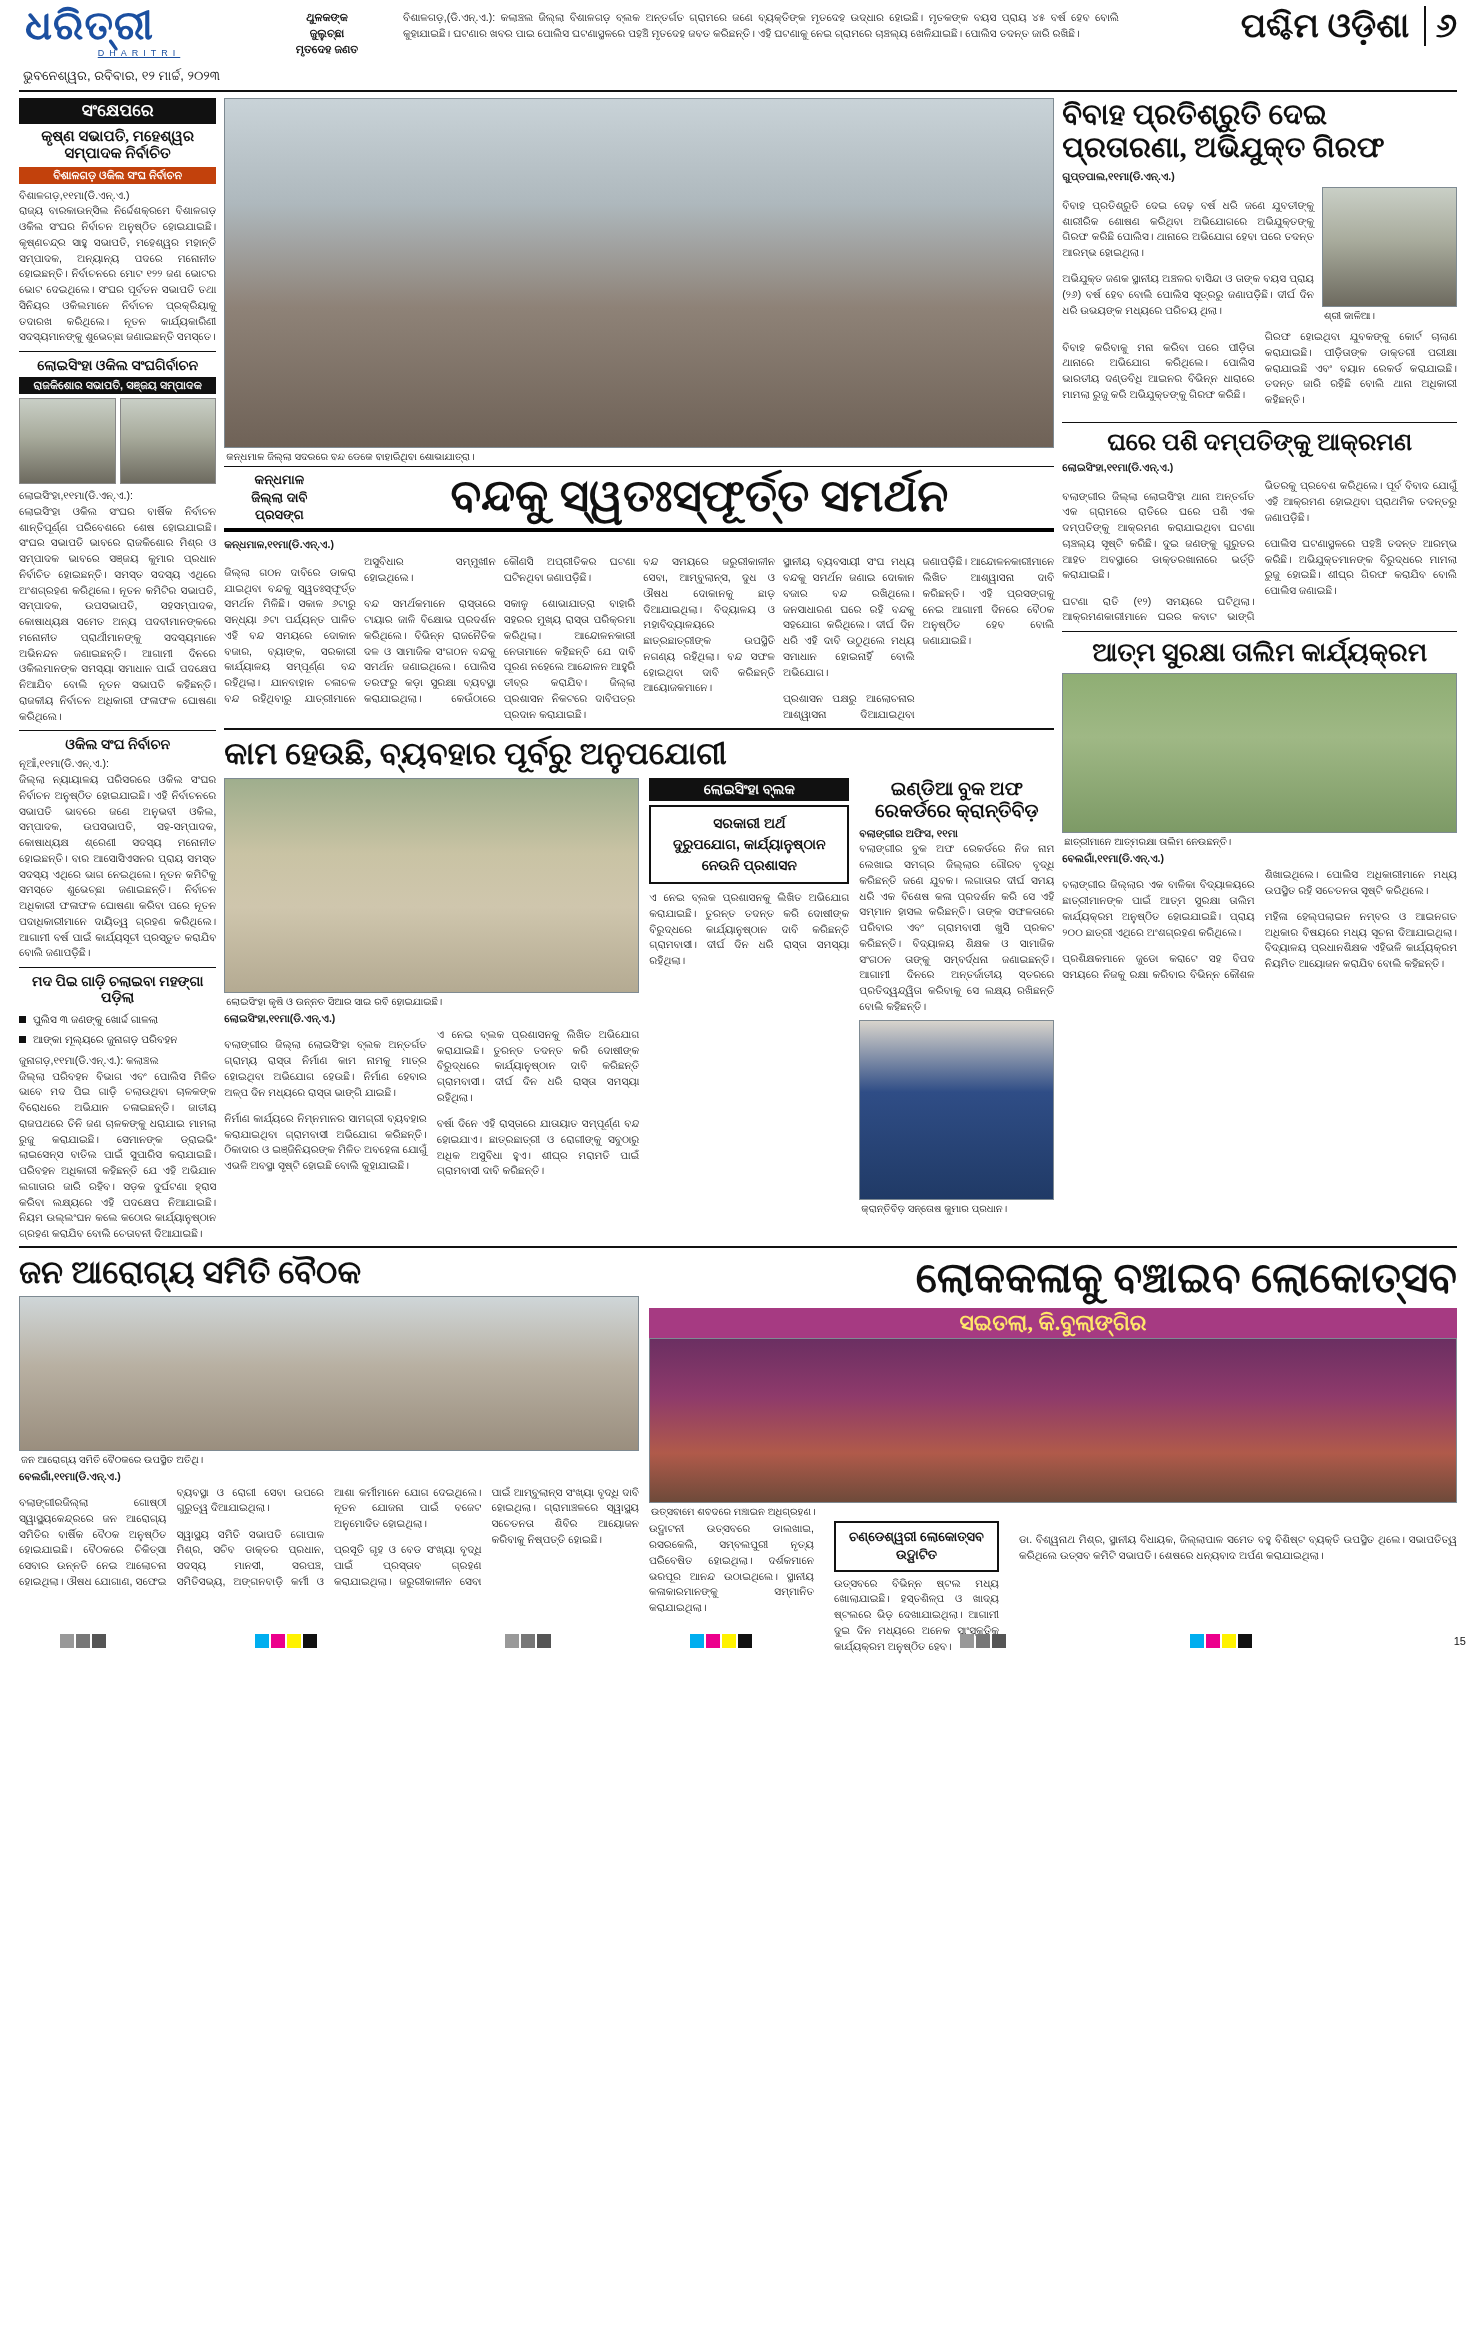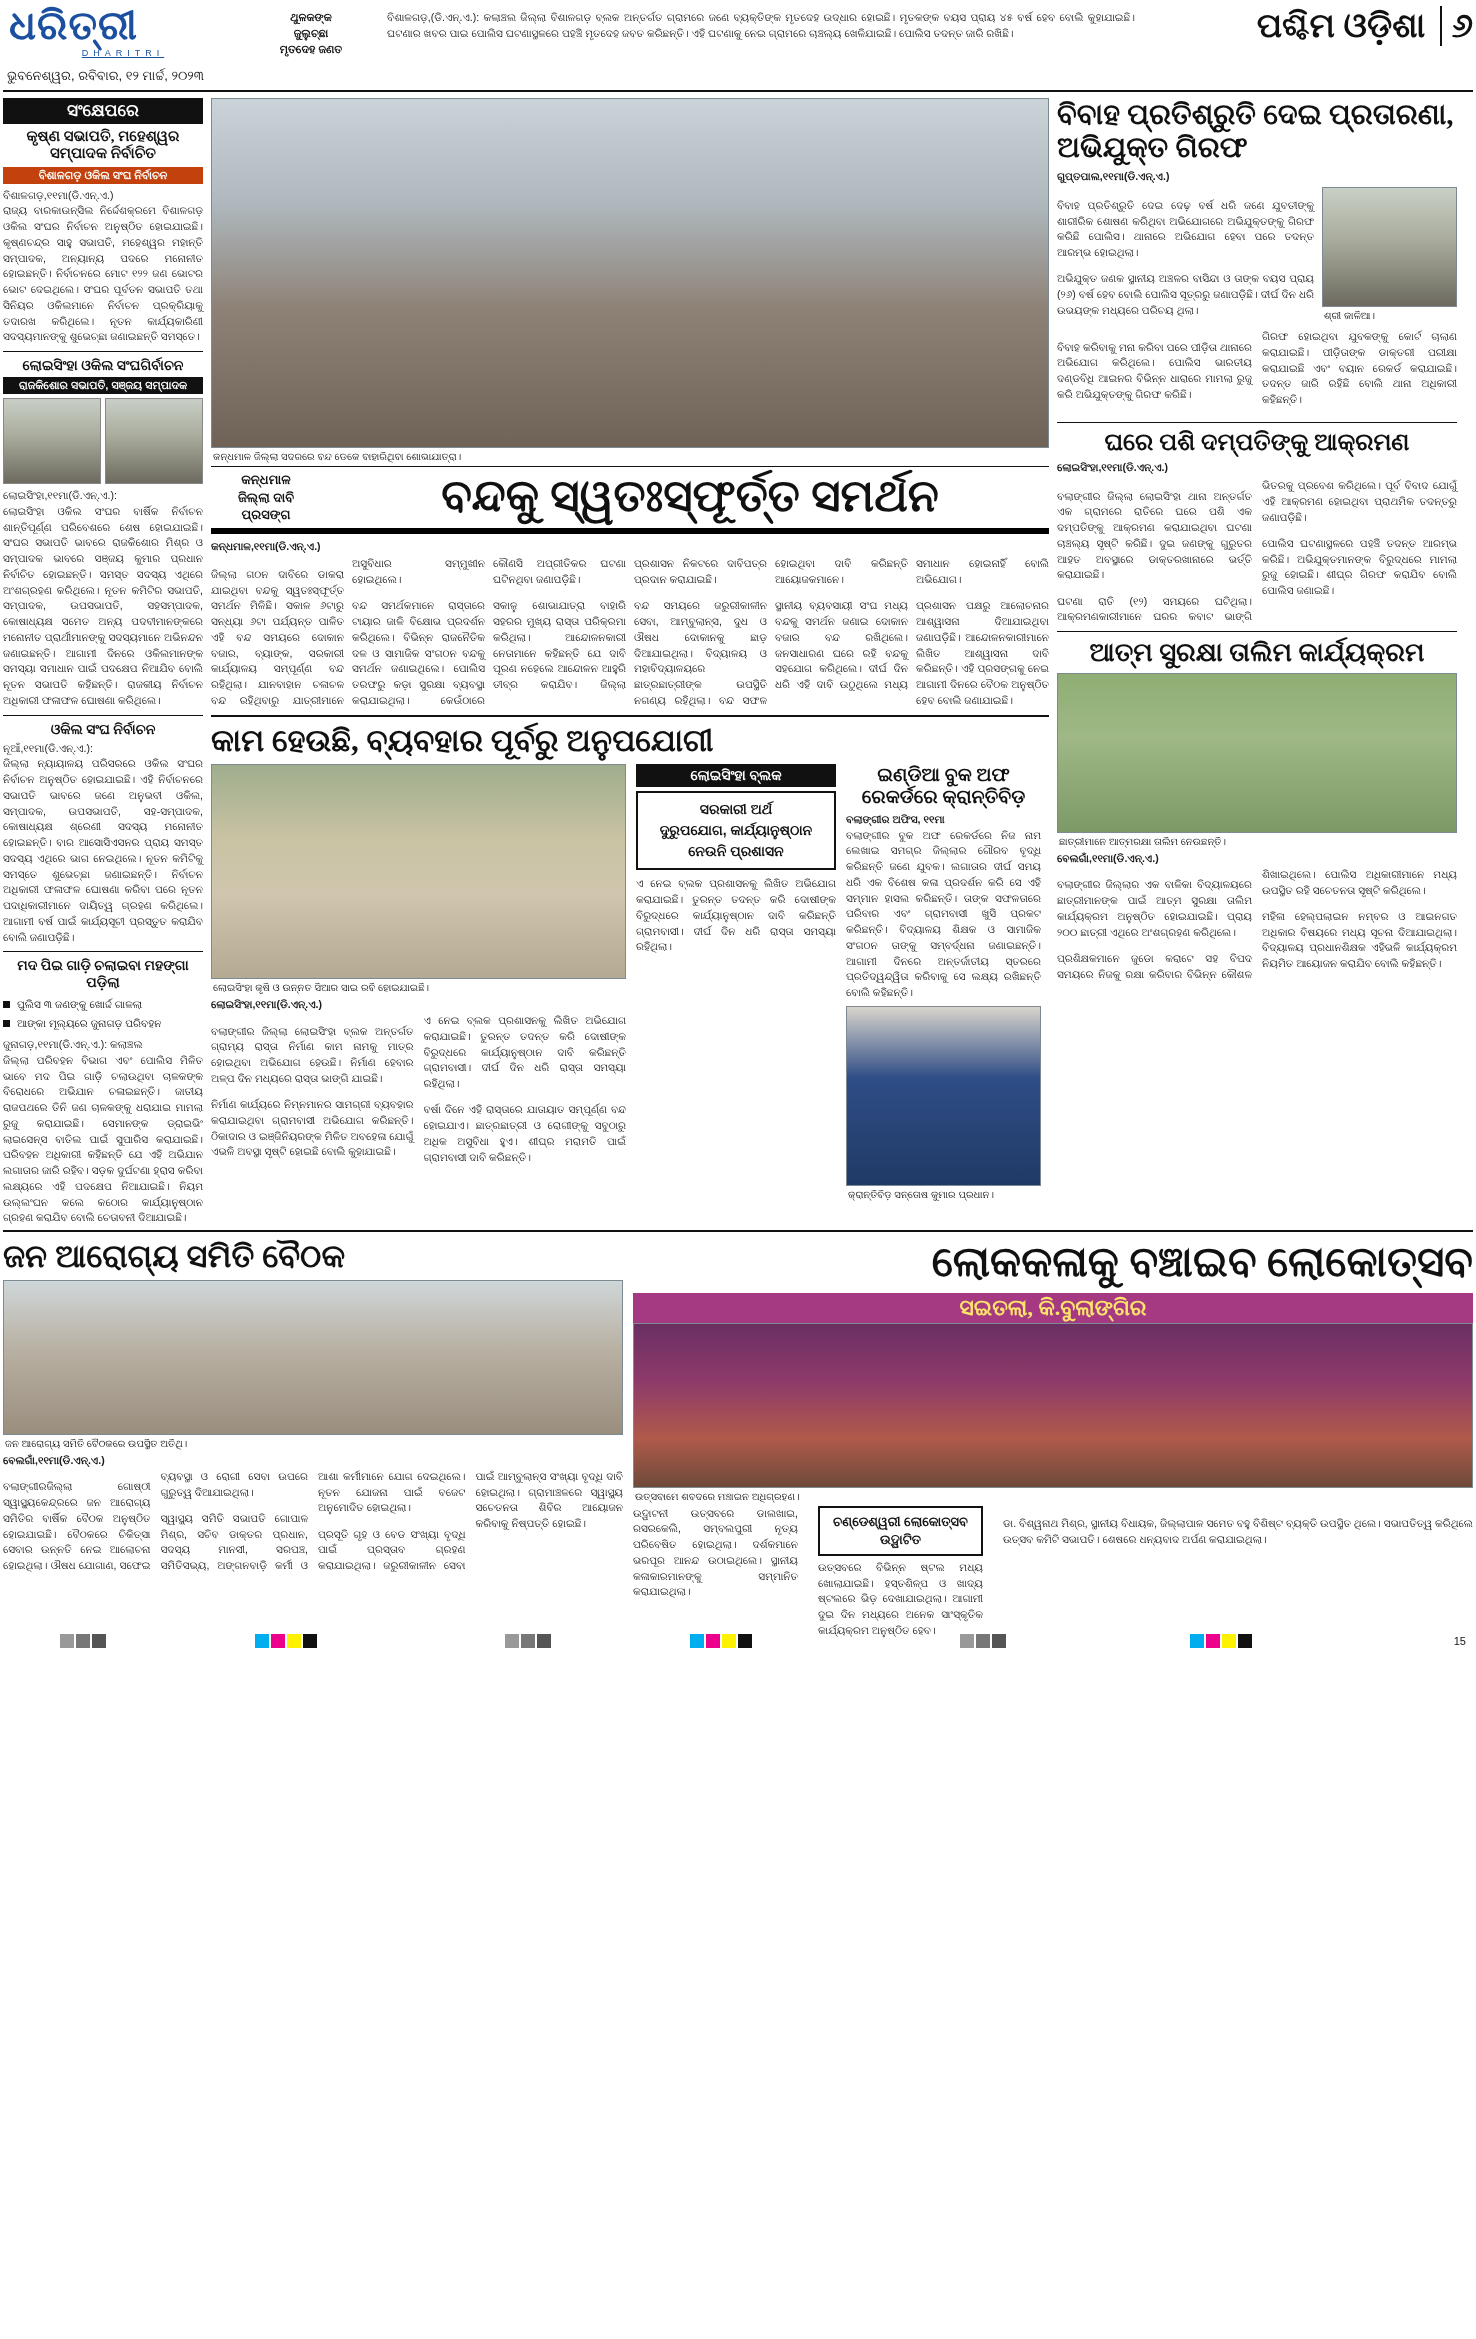--- a/index.html
+++ b/index.html
@@ -6,21 +6,21 @@
   html, body { margin:0; padding:0; }
   body {
     width: 1476px;
     height: 2339px;
     background: #ffffff;
     font-family: "Liberation Sans", sans-serif;
     color: #111;
     position: relative;
     overflow: hidden;
   }
-  .page { width:1476px; height:1650px; position:relative; padding: 6px 3px; }
+  .page { width:1476px; height:1650px; position:relative; padding: 6px 19px; }
 
   
   .masthead {
     display:flex; align-items:flex-start; border-bottom: 2px solid #111; padding-bottom:4px;
     height: 86px;
   }
   .logo-block { width: 240px; }
   .logo {
     color:#1b4fa0; font-family:"Liberation Serif", serif; font-weight:bold;
     font-size: 40px; letter-spacing:1px; line-height:1; padding-left:6px;
@@ -156,21 +156,21 @@
       </div>
       <div class="body-text">ଜୁନାଗଡ଼,୧୧ମା(ଡି.ଏନ୍.ଏ.): କଲାଞ୍ଚଲ</div>
       <div class="body-text">ଜିଲ୍ଲା ପରିବହନ ବିଭାଗ ଏବଂ ପୋଲିସ ମିଳିତ ଭାବେ ମଦ ପିଇ ଗାଡ଼ି ଚଲାଉଥିବା ଚାଳକଙ୍କ ବିରୋଧରେ ଅଭିଯାନ ଚଳାଇଛନ୍ତି। ଜାତୀୟ ରାଜପଥରେ ତିନି ଜଣ ଚାଳକଙ୍କୁ ଧରାଯାଇ ମାମଲା ରୁଜୁ କରାଯାଇଛି। ସେମାନଙ୍କ ଡ୍ରାଇଭିଂ ଲାଇସେନ୍ସ ବାତିଲ ପାଇଁ ସୁପାରିସ କରାଯାଇଛି। ପରିବହନ ଅଧିକାରୀ କହିଛନ୍ତି ଯେ ଏହି ଅଭିଯାନ ଲଗାତାର ଜାରି ରହିବ। ସଡ଼କ ଦୁର୍ଘଟଣା ହ୍ରାସ କରିବା ଲକ୍ଷ୍ୟରେ ଏହି ପଦକ୍ଷେପ ନିଆଯାଇଛି। ନିୟମ ଉଲ୍ଲଂଘନ କଲେ କଠୋର କାର୍ଯ୍ୟାନୁଷ୍ଠାନ ଗ୍ରହଣ କରାଯିବ ବୋଲି ଚେତାବନୀ ଦିଆଯାଇଛି।</div>
     </div>
 
     <div class="col-mid">
 
       <div class="photo img-crowd" style="height:350px;"></div>
       <div class="cap">କନ୍ଧମାଳ ଜିଲ୍ଲା ସଦରରେ ବନ୍ଦ ଡେକେ ବାହାରିଥିବା ଶୋଭାଯାତ୍ରା।</div>
 
-      <div style="display:flex; align-items:center; gap:10px; border-top:1px solid #111; border-bottom:6px solid #000000; padding:4px 0; margin-bottom:5px;">
+      <div style="display:flex; align-items:center; gap:10px; border-top:1px solid #111; border-bottom:4px solid #000000; padding:4px 0; margin-bottom:5px;">
         <div class="kicker" style="width:110px; text-align:center; line-height:1.35; font-size:13px;">
           <div>କନ୍ଧମାଳ</div>
           <div>ଜିଲ୍ଲା ଦାବି</div>
           <div>ପ୍ରସଙ୍ଗ</div>
         </div>
         <div class="hl" style="flex:1; font-size:45px;">ବନ୍ଦକୁ ସ୍ୱତଃସ୍ଫୂର୍ତ୍ତ ସମର୍ଥନ</div>
       </div>
 
       <div class="body-text" style="font-weight:bold; margin-bottom:2px;">କନ୍ଧମାଳ,୧୧ମା(ଡି.ଏନ୍.ଏ.)</div>
       <div class="cols6 body-text">

